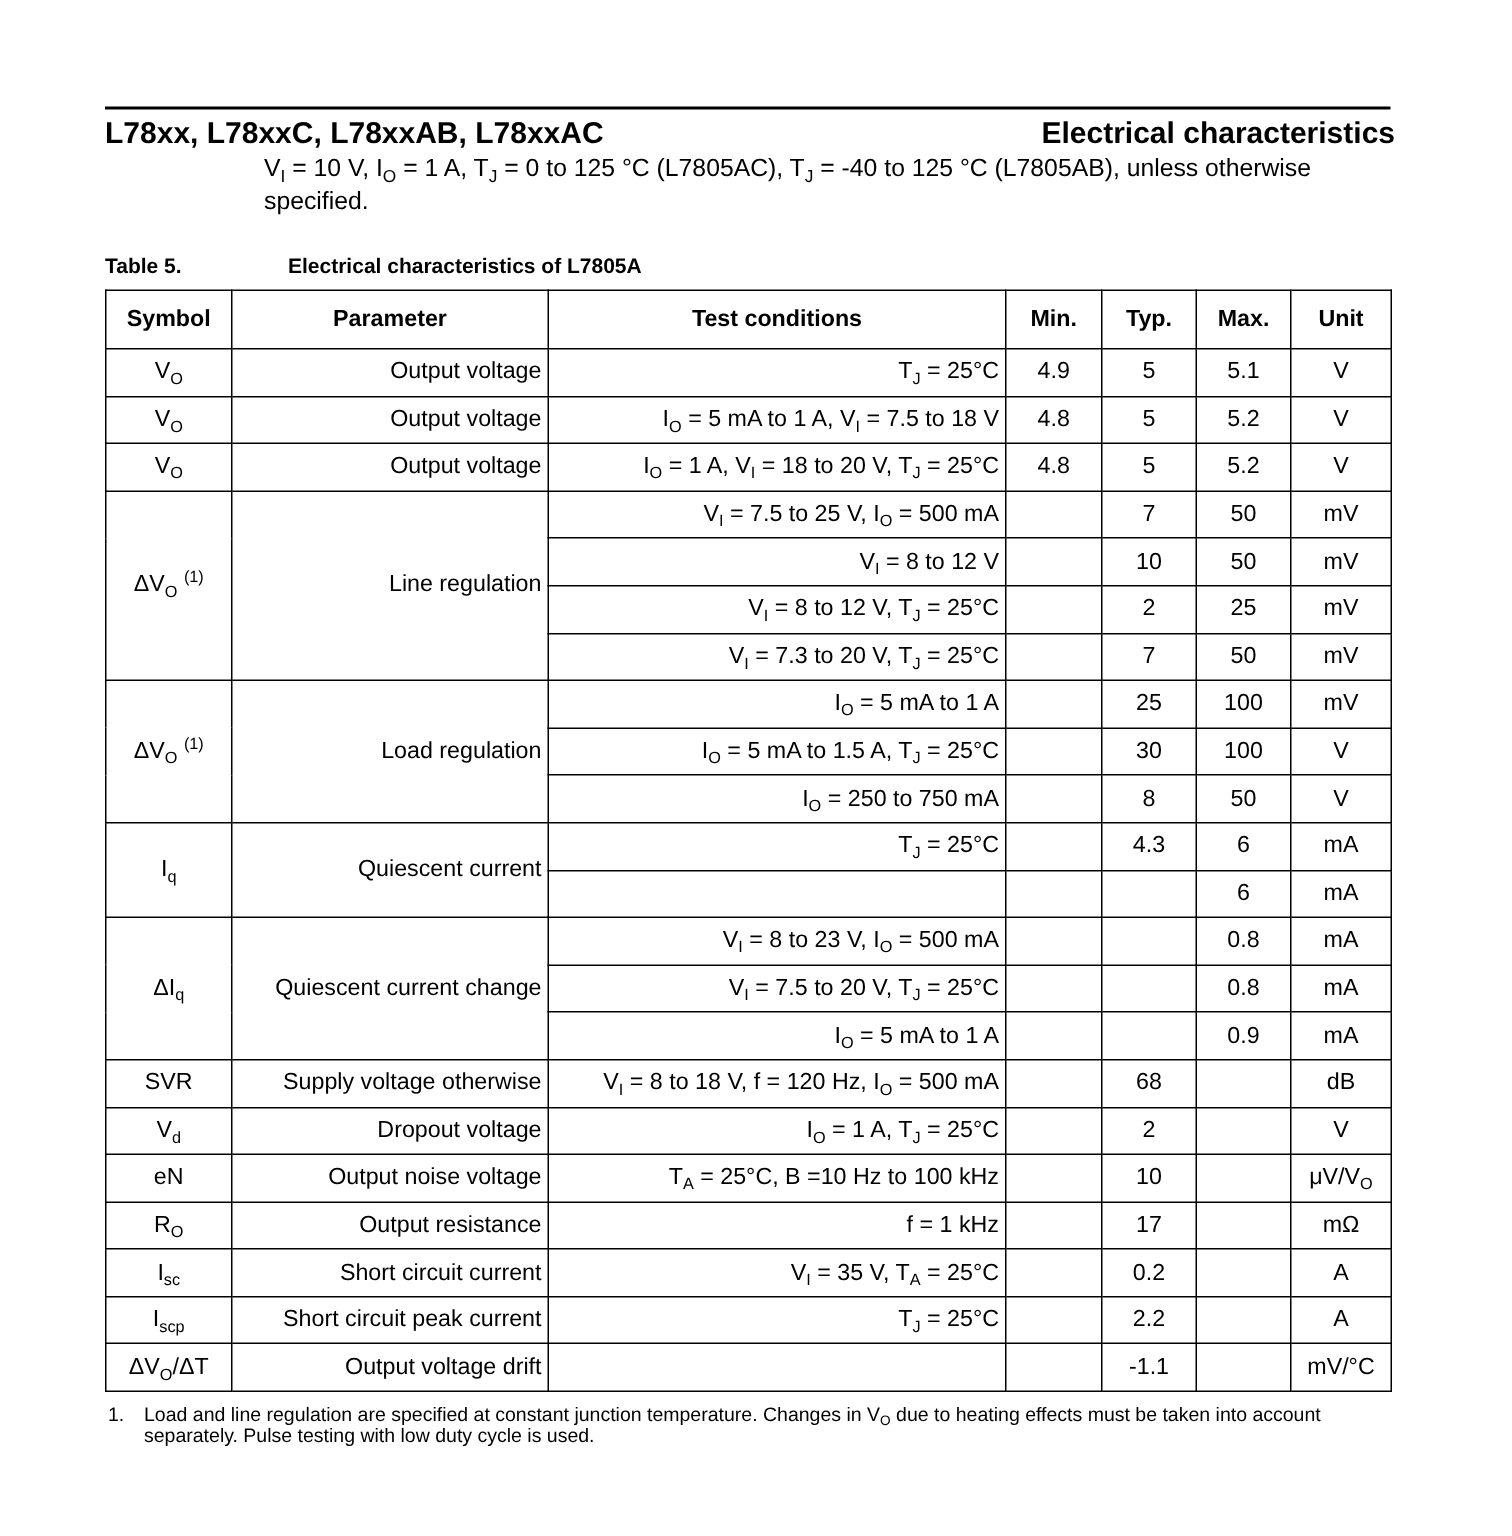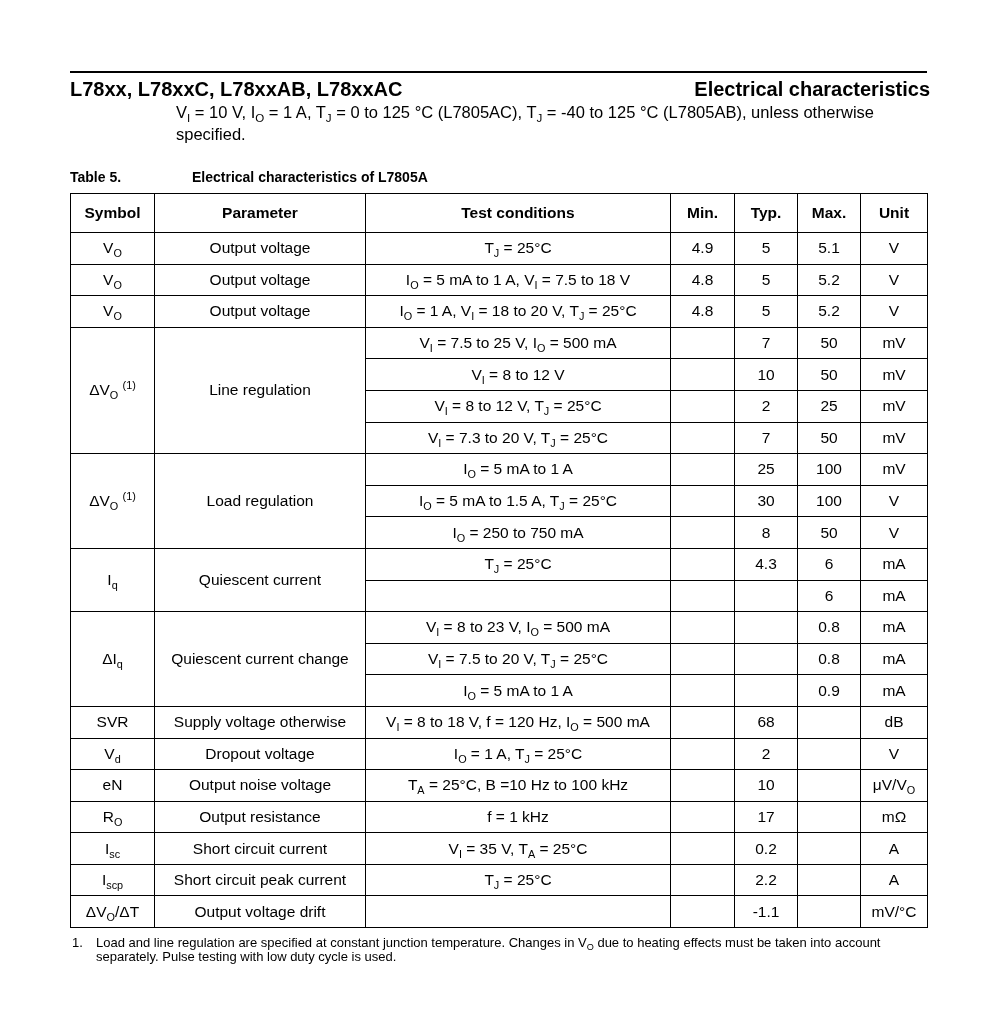--- a/index.html
+++ b/index.html
@@ -10,21 +10,21 @@
   #hdr-right { right: 78px; }
   .rule { position: absolute; left: 70px; width: 857px; top: 71px; height: 2px; background: #000; }
   .intro { position: absolute; left: 176px; top: 101px; width: 720px; font-size: 16.5px; line-height: 22px; }
   .caption { position: absolute; top: 169px; font-size: 14px; font-weight: bold; }
   #cap-num { left: 70px; }
   #cap-title { left: 192px; }
   table { position: absolute; left: 70px; top: 193px; width: 857px; border-collapse: collapse; table-layout: fixed; font-size: 15.5px; }
   td, th { border: 1.5px solid #000; padding: 0 4px; height: 30.6px; white-space: nowrap; overflow: hidden; }
   th { height: 38px; font-weight: bold; text-align: center; }
   td.c { text-align: center; }
-  td.l { text-align: center; }
+  td.l { text-align: right; }
   sub { font-size: 70%; vertical-align: -0.35em; line-height: 0; }
   sup { font-size: 70%; vertical-align: 0.55em; line-height: 0; }
   .footnote { position: absolute; left: 70px; top: 936px; width: 860px; font-size: 13px; line-height: 14px; }
   .fn-num { position: absolute; left: 2px; top: 0; }
   .fn-text { margin-left: 26px; }
 </style>
 </head>
 <body>
 
 <div id="hdr-left" class="hdr">L78xx, L78xxC, L78xxAB, L78xxAC</div>

